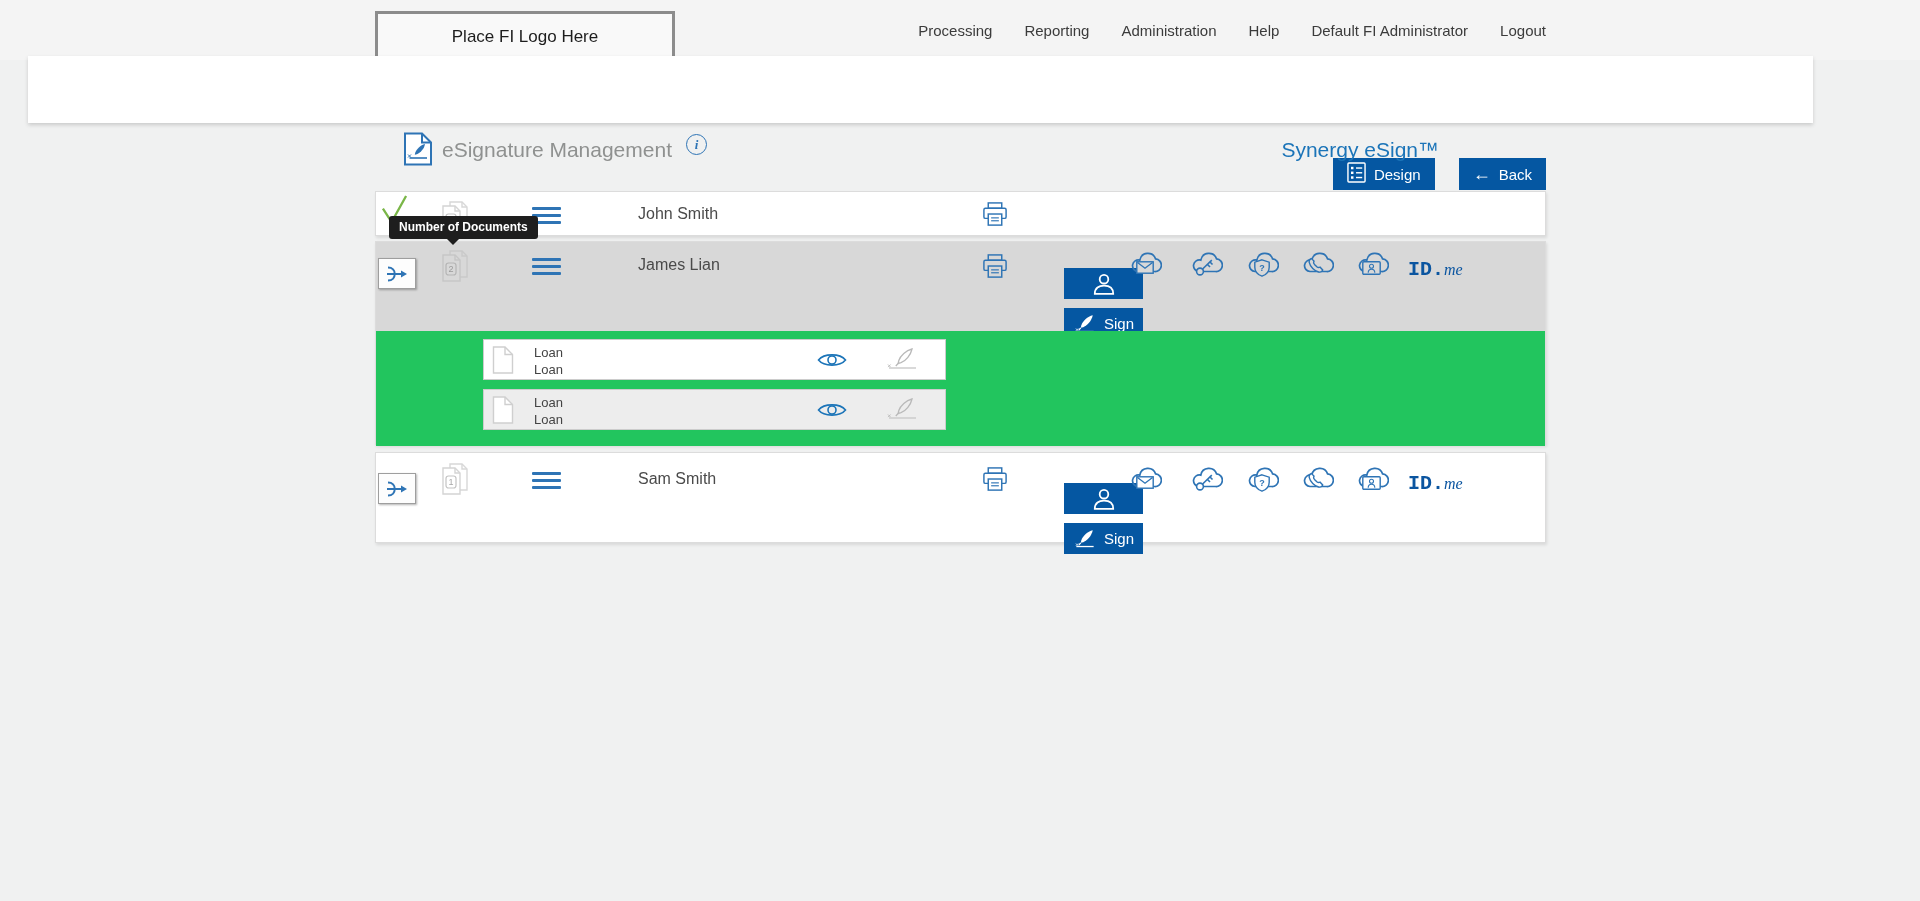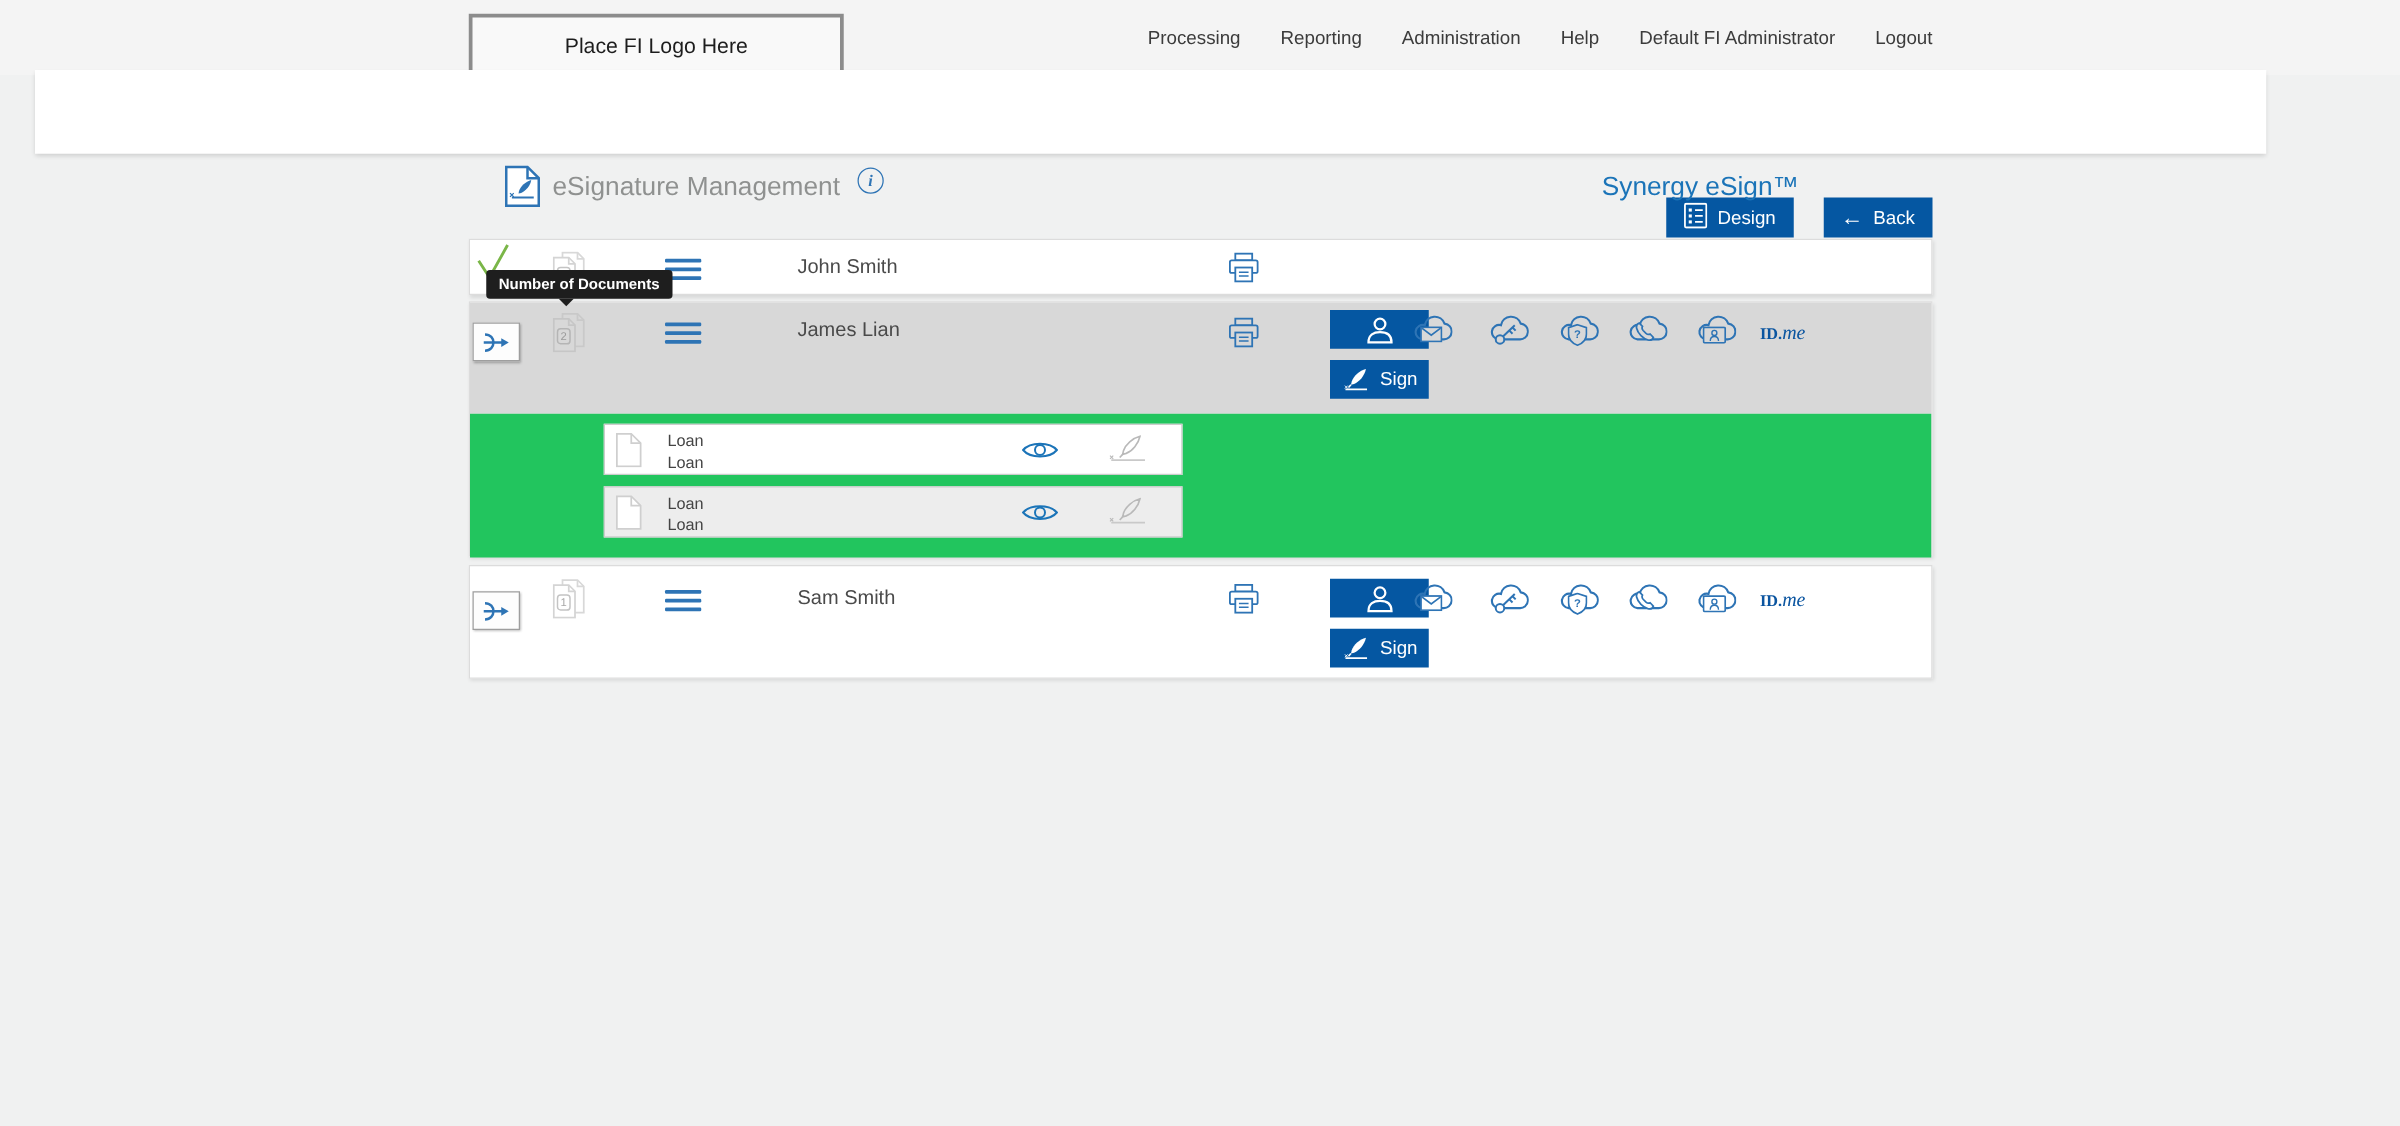--- a/index.html
+++ b/index.html
@@ -94,26 +94,26 @@
   .docstack { position:absolute; left:66px; cursor:default; }
   .burger   { position:absolute; left:156px; width:29px; cursor:grab; }
   .burger i { display:block; height:3px; background:#2e74b5; border-radius:1px; margin-bottom:4px; }
   .burger i:last-child { margin-bottom:0; }
   .signer-name { position:absolute; left:262px; font-size:16px; color:#4a4a4a; }
   .printer-btn { position:absolute; left:605px; cursor:pointer; }
   .person-btn, .sign-btn {
     position:absolute; left:688px; width:79px; height:31px;
     background:#0557a2; border:none; cursor:pointer;
     display:flex; align-items:center; justify-content:center; gap:7px;
-    color:#fff; font-size:15px; font-family:"Liberation Sans", sans-serif;
+    color:#fff; font-size:15px; font-family:"Liberation Sans", sans-serif;margin-top:20px;
   }
   .cloud-ic { position:absolute; width:34px; height:30px; cursor:pointer; }
   .cloud-ic svg.inner { position:absolute; }
   .idme { position:absolute; color:#0b55a0; cursor:pointer; white-space:nowrap; }
-  .idme b { font-size:13px; font-family:Liberation Serif, serif; }
+  .idme b { font-size:20px; font-family:Liberation Mono, monospace; }
   .idme i { font-size:16px; font-family:"Liberation Serif", serif; font-style:italic; }
   
   .subrow {
     position:absolute; left:107px; width:463px; height:41px;
     background:#fff; border:1px solid #cccccc;
   }
   .subrow.alt { background:#ededed; }
   .subrow .doc-ic { position:absolute; left:8px; top:6px; }
   .doc-title { position:absolute; left:50px; top:4px; font-size:13px; line-height:17px; color:#444; }
   .eye-btn   { position:absolute; left:333px; top:11px; cursor:pointer; }

